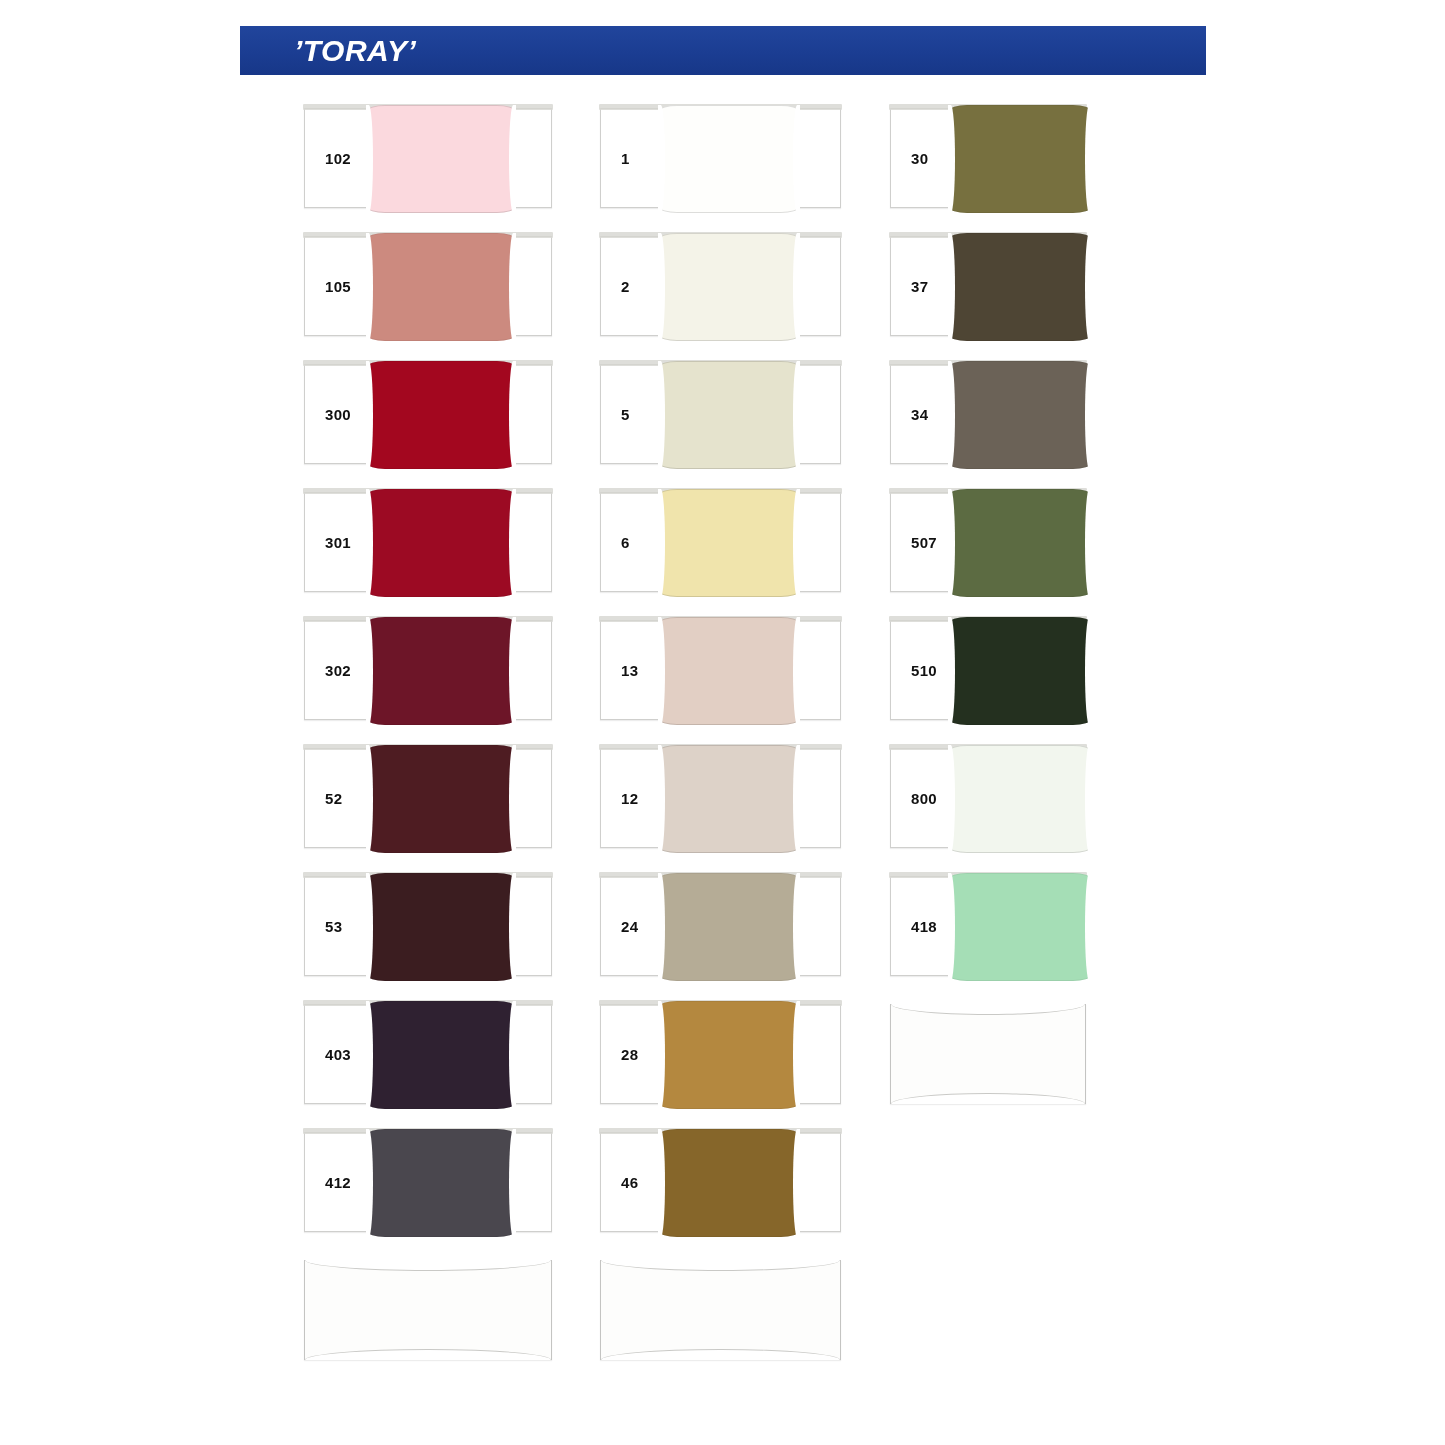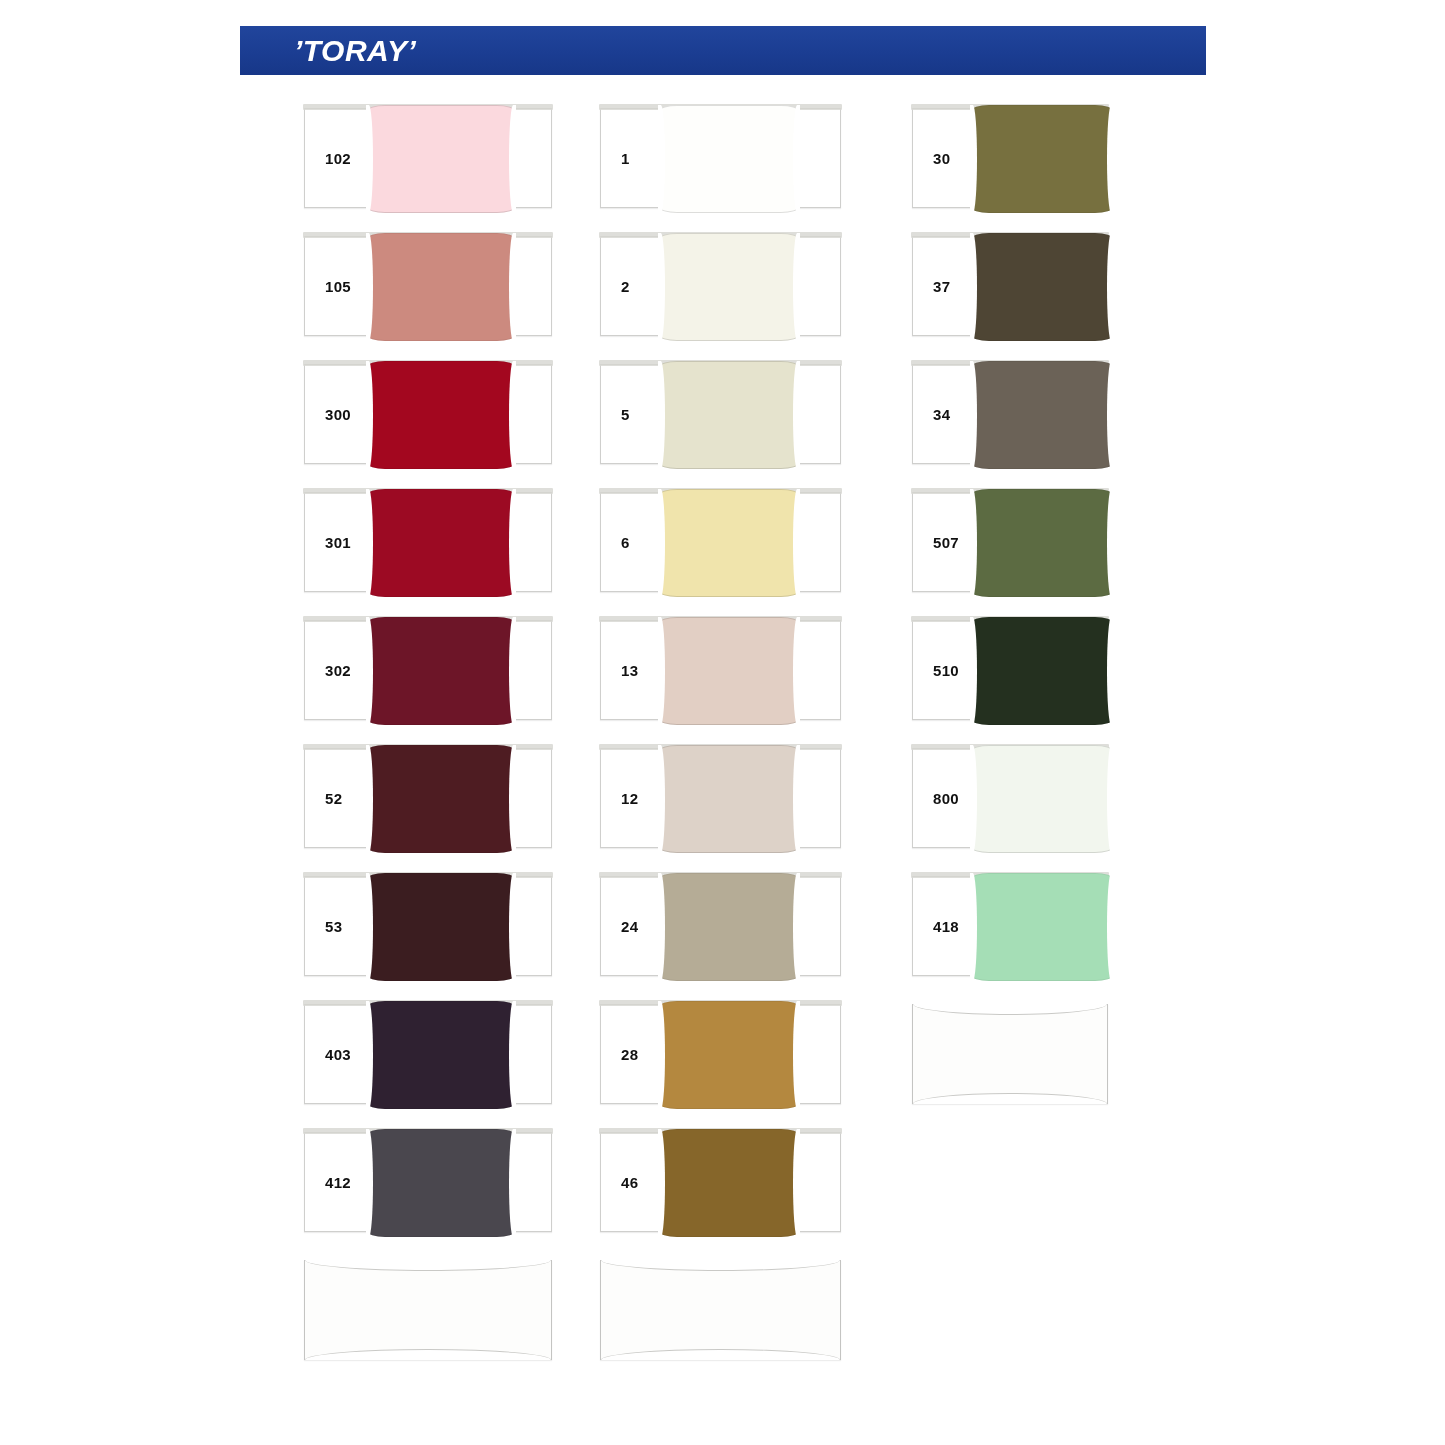--- a/index.html
+++ b/index.html
@@ -54,21 +54,21 @@
     top: 108px;
     width: 1445px;
   }
 
   .column {
     position: absolute;
     top: 0;
   }
   .col-0 { left: 298px; width: 248px; margin-left: 6px; }
   .col-1 { left: 600px; width: 241px; }
-  .col-2 { left: 912px; width: 196px; }
+  .col-2 { left: 890px; width: 196px; }
 
   .card {
     position: relative;
     height: 100px;
     margin-bottom: 28px;
     background: #ffffff;
     border: 1px solid #cfcfcd;
     border-top-color: #b9b9b6;
     box-shadow: 0 1px 1px rgba(0,0,0,0.07);
   }

